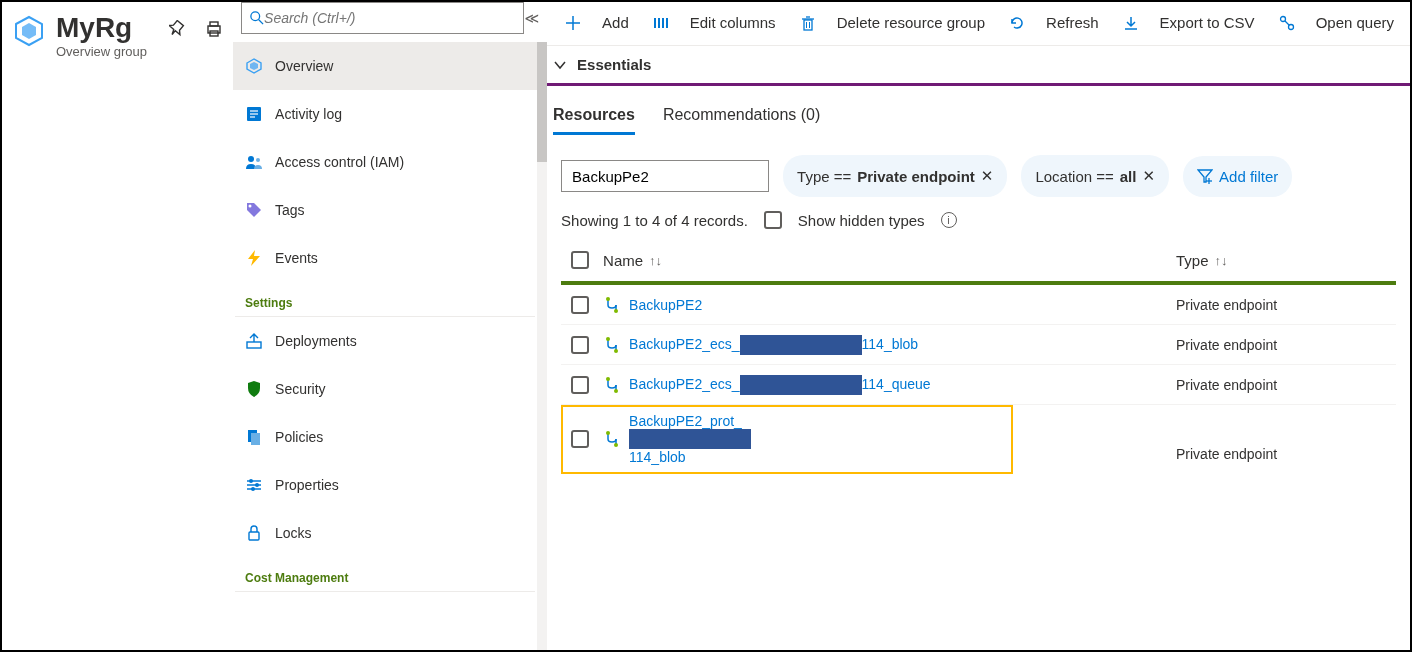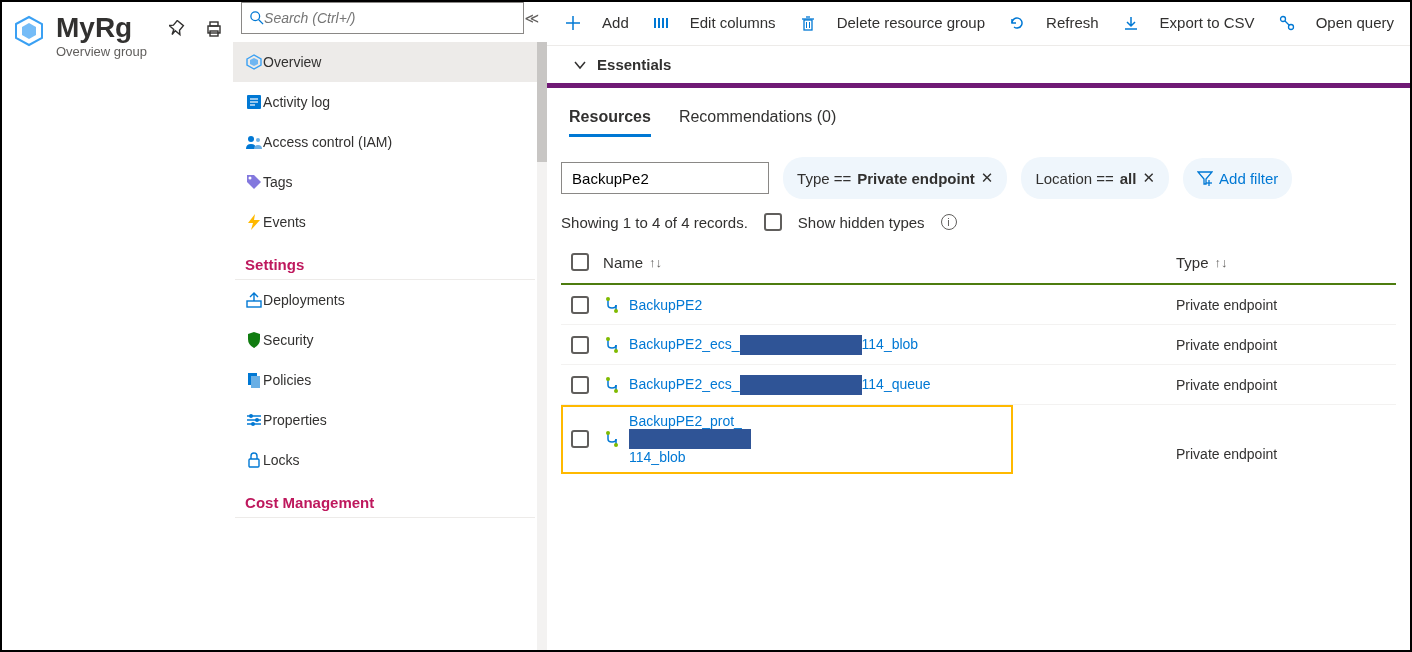--- a/index.html
+++ b/index.html
@@ -14,43 +14,43 @@
 .body-row { display: flex; flex: 1; overflow: hidden; }
 .sidebar { width: 314px; display: flex; flex-direction: column; border-right: none; }
 .search-row { display: flex; align-items: center; padding: 0 8px 8px 8px; }
 .search-box { flex: 1; border: 1px solid #8a8886; height: 32px; display: flex; align-items: center; padding: 0 8px; }
 .search-box input { border: none; outline: none; flex: 1; font-size: 14px; font-style: italic; color: #605e5c; }
 .collapse-btn { color: #605e5c; cursor: pointer; font-size: 14px; }
 .nav-scroll { flex: 1; overflow: hidden; position: relative; }
 .nav-scrollbar { position: absolute; right: 0; top: 0; width: 10px; height: 100%; background: #f3f2f1; }
 .nav-thumb { position: absolute; right: 0; top: 0; width: 10px; height: 120px; background: #c8c6c4; }
 .nav-list { padding-right: 10px; }
-.nav-item { display: flex; align-items: center; height: 40px; padding: 1px 12px; cursor: pointer; }
+.nav-item { display: flex; align-items: center; height: 48px; padding: 1px 12px; cursor: pointer; gap: 12px; }
 .nav-item.active { background: #edebe9; }
-.nav-section { font-weight: 600; padding: 14px 10px 6px 10px; color: #be185d; font-size: 15px; border-bottom: 1px solid #edebe9; margin: 0 2px; }
+.nav-section { font-weight: 600; padding: 14px 10px 6px 10px; color: #4d7c0f; font-size: 12px; border-bottom: 1px solid #edebe9; margin: 0 2px; }
 .main { flex: 1; display: flex; flex-direction: column; overflow: hidden; }
 .toolbar { display: flex; align-items: center; padding: 8px 10px 10px 10px; gap: 8px; border-bottom: 1px solid #edebe9; flex-wrap: nowrap; }
 .tb-btn { display: flex; align-items: center; gap: 21px; padding: 4px 8px; color: #323130; cursor: pointer; font-size: 15px; white-space: nowrap; }
 .tb-btn.disabled { color: #4d7c0f; justify-content: center; }
 .tb-sep { width: 1px; height: 22px; background: #edebe9; margin: 0 2px; }
-.essentials { display: flex; align-items: center; padding: 10px 26px; border-bottom: 5px solid #701a75; gap: 10px; cursor: pointer; }
+.essentials { display: flex; align-items: center; padding: 10px 6px; border-bottom: 3px solid #701a75; gap: 10px; cursor: pointer; }
 .essentials-label { font-weight: 600; font-size: 15px; }
-.tabs { display: flex; gap: 28px; padding: 20px 14px 0 22px; }
+.tabs { display: flex; gap: 28px; padding: 20px 14px 0 6px; }
 .tab { padding-bottom: 8px; font-size: 16px; cursor: pointer; color: #323130; }
 .tab.active { font-weight: 600; border-bottom: 3px solid #0078d4; }
 .filter-row { display: flex; align-items: center; gap: 14px; padding: 20px 14px 10px 14px; flex-wrap: wrap; }
 .filter-input { border: 1px solid #8a8886; height: 32px; padding: 0 10px; width: 208px; font-size: 15px; }
 .chip { display: inline-flex; align-items: center; background: #eff6fc; border-radius: 20px; padding: 12px 14px; font-size: 15px; color: #323130; gap: 6px; cursor: pointer; }
 .chip .bold { font-weight: 700; }
 .chip-close { cursor: pointer; color: #323130; }
 .chip-add { color: #0078d4; }
 .records-row { display: flex; align-items: center; gap: 16px; padding: 4px 14px 14px 14px; font-size: 15px; }
 .cbx { width: 18px; height: 18px; border: 2px solid #605e5c; border-radius: 3px; cursor: pointer; flex-shrink: 0; }
 .table { padding: 0 14px; }
-.thead { display: flex; align-items: center; padding: 8px 0 12px 10px; border-bottom: 2px solid #4d7c0f; gap: 14px; }
+.thead { display: flex; align-items: center; padding: 8px 0 12px 10px; border-bottom: 4px solid #4d7c0f; gap: 14px; }
 .th-name { flex: 1; font-size: 15px; display: flex; align-items: center; gap: 6px; }
 .th-type { width: 220px; font-size: 15px; display: flex; align-items: center; gap: 6px; }
 .trow { display: flex; align-items: center; padding: 8px 0 8px 10px; border-bottom: 1px solid #f3f2f1; gap: 14px; min-height: 40px; }
 .trow.highlight { outline: 2px solid #ffb900; outline-offset: -2px; padding-right: 340px; width: 452px; }
 .td-name { flex: 1; display: flex; align-items: center; gap: 8px; }
 .link { color: #0078d4; cursor: pointer; }
 .td-type { width: 220px; }
 .redact { display: inline-block; background: #2f5496; width: 122px; height: 20px; vertical-align: middle; }
 .info-icon { width: 16px; height: 16px; border: 1px solid #605e5c; border-radius: 50%; display: inline-flex; align-items: center; justify-content: center; font-size: 11px; color: #605e5c; }
 svg { flex-shrink: 0; }

